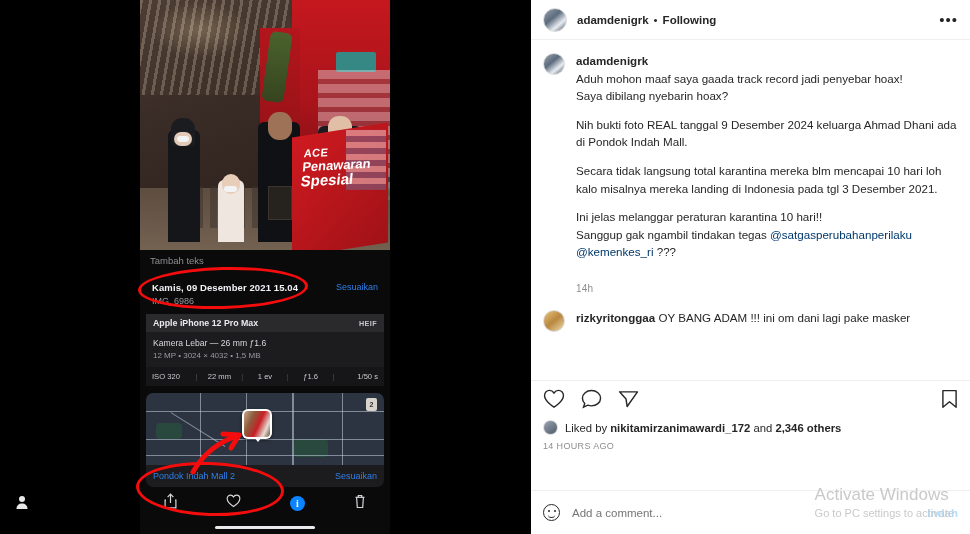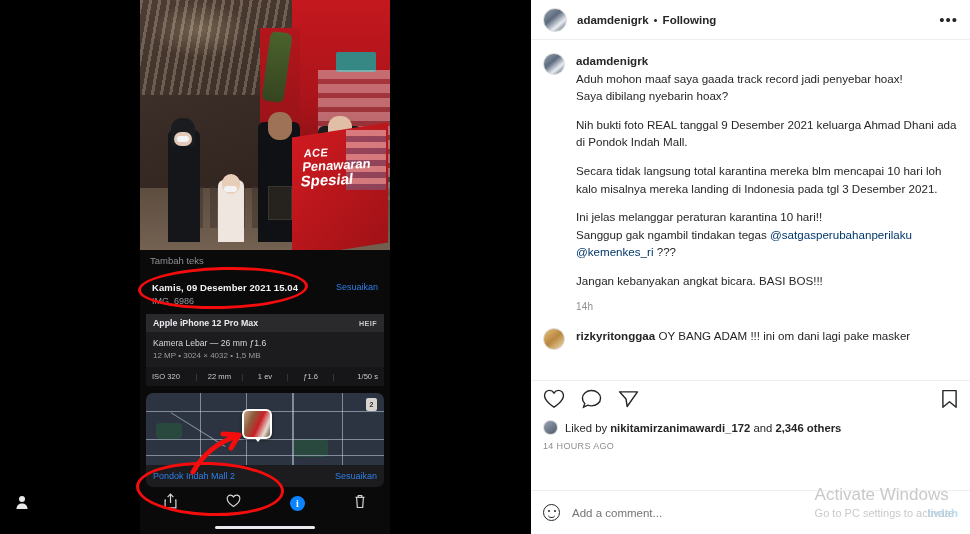--- a/index.html
+++ b/index.html
@@ -346,28 +346,27 @@
 
     <div class="ig-body">
 
       <div class="cmt">
         <div class="cmt-av"></div>
         <div class="cmt-txt">
           <span class="cmt-name cap-line">adamdenigrk</span>
           <span class="cap-line">Aduh mohon maaf saya gaada track record jadi penyebar hoax!</span>
           <span class="cap-line">Saya dibilang nyebarin hoax?</span>
           <span class="cap-gap"></span>
-          <span class="cap-line">Nih bukti foto REAL tanggal 9 Desember 2021 keluarga Ahmad Dhani ada di Pondok Indah Mall.</span>
+          <span class="cap-line">Nih bukti foto REAL tanggal 9 Desember 2024 keluarga Ahmad Dhani ada di Pondok Indah Mall.</span>
           <span class="cap-gap"></span>
           <span class="cap-line">Secara tidak langsung total karantina mereka blm mencapai 10 hari loh kalo misalnya mereka landing di Indonesia pada tgl 3 Desember 2021.</span>
           <span class="cap-gap"></span>
           <span class="cap-line">Ini jelas melanggar peraturan karantina 10 hari!!</span>
           <span class="cap-line">Sanggup gak ngambil tindakan tegas <span class="mention">@satgasperubahanperilaku</span> <span class="mention">@kemenkes_ri</span> ???</span>
           <span class="cap-gap"></span>
-          <span class="cap-line">Jangan kebanyakan angkat bicara. BASI BOS!!!</span>
           <div class="cmt-time">14h</div>
         </div>
       </div>
 
       <div class="cmt cmt2">
         <div class="cmt-av warm"></div>
         <div class="cmt-txt">
           <span class="cmt-name">rizkyritonggaa</span>
           <span>OY BANG ADAM !!! ini om dani lagi pake masker</span>
         </div>

